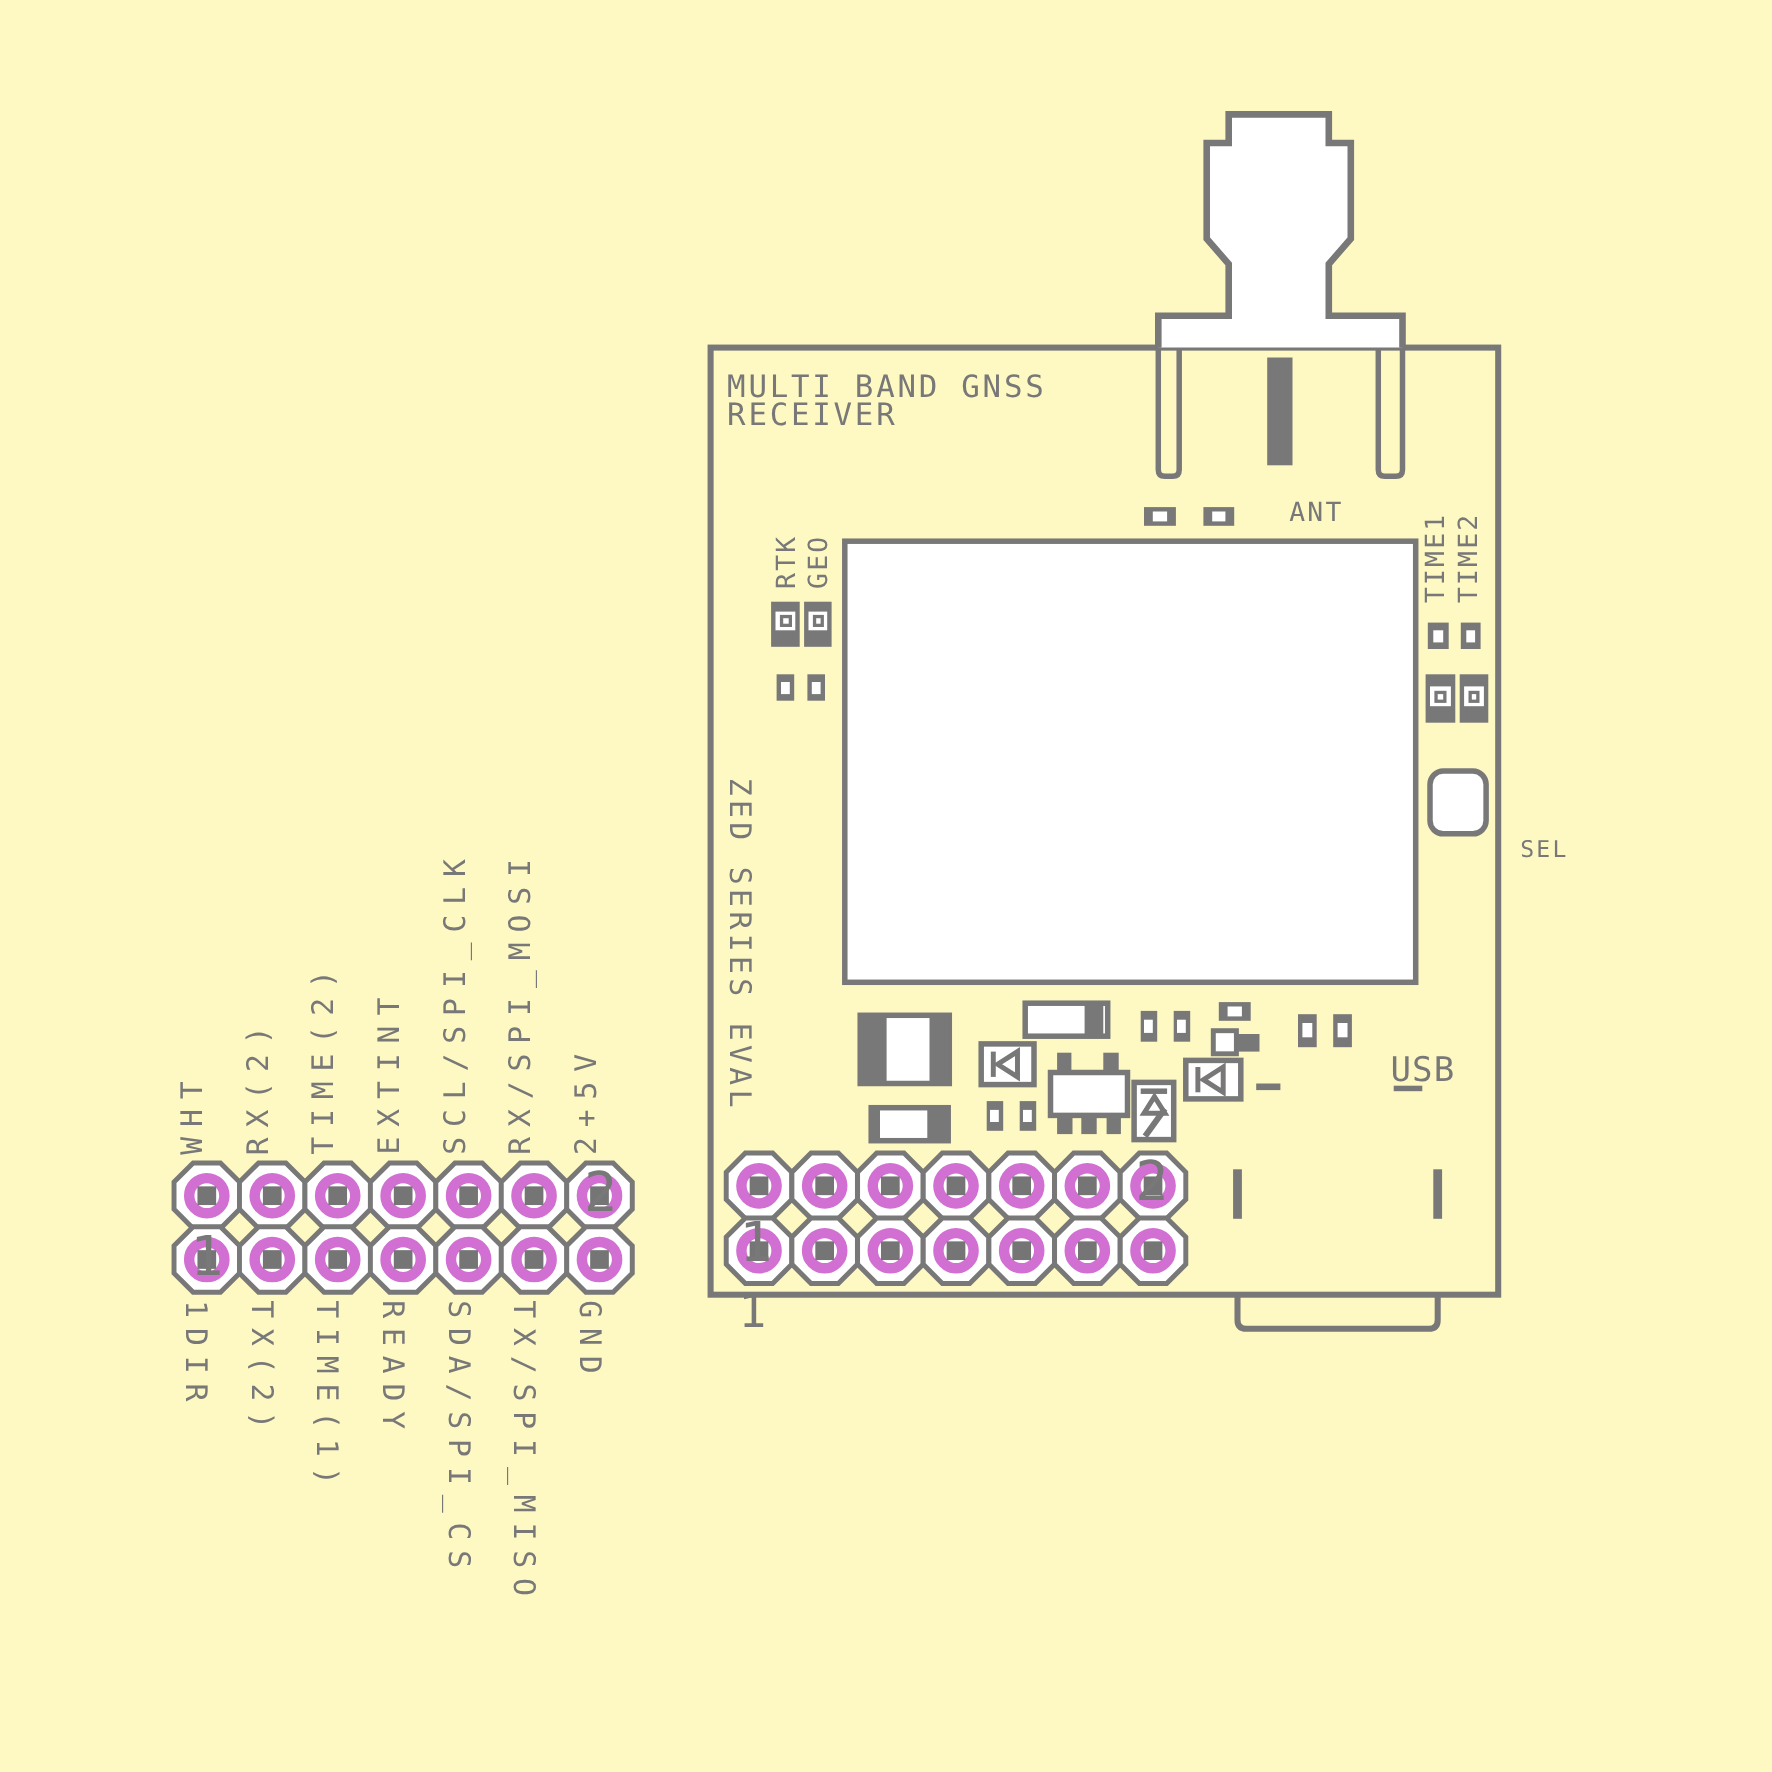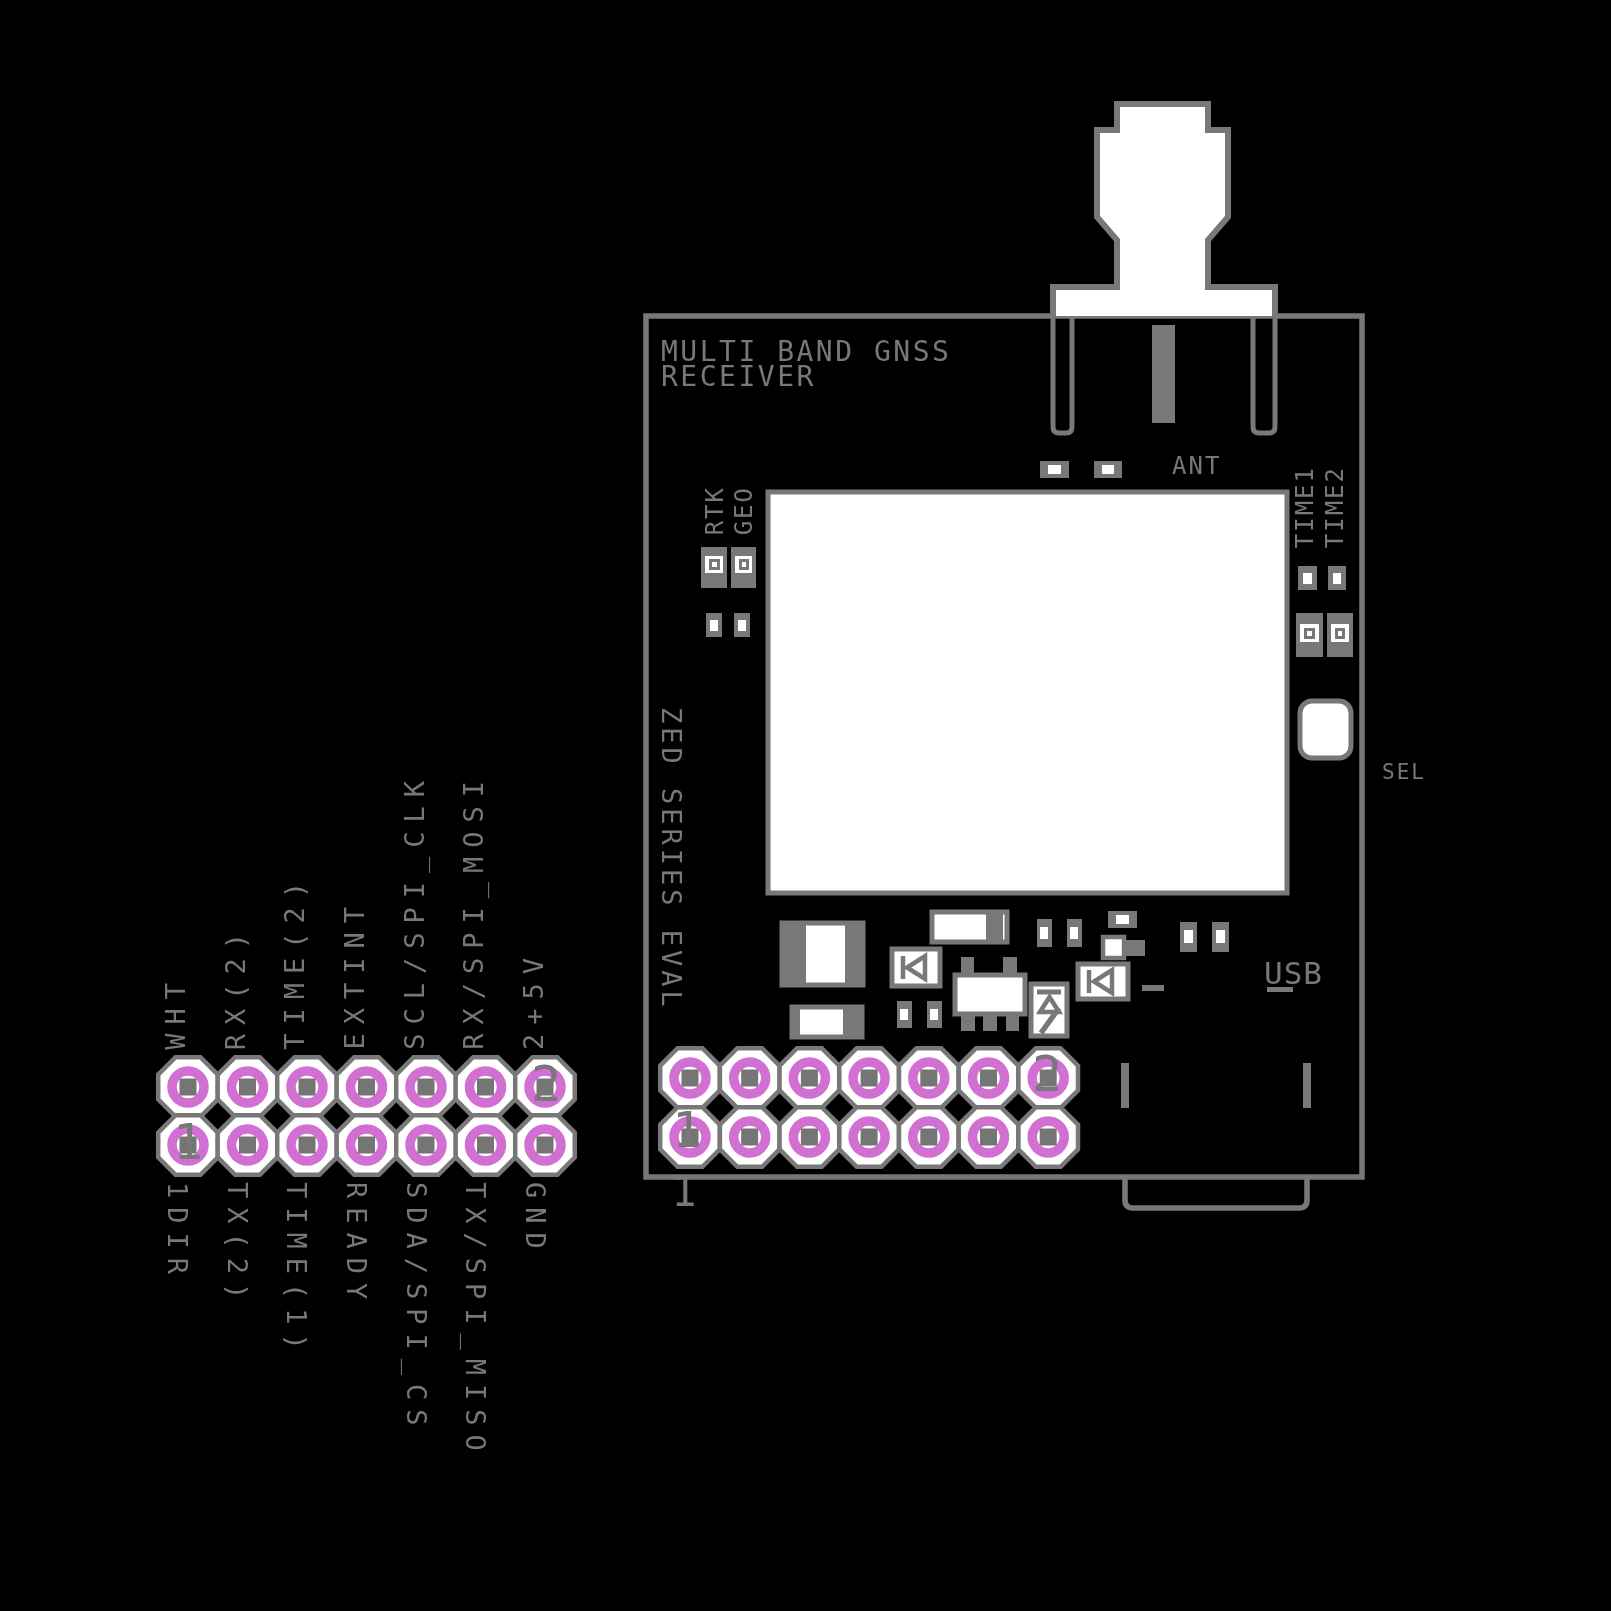--- a/index.html
+++ b/index.html
@@ -1,16 +1,16 @@
 <!DOCTYPE html>
 <html><head>
 <meta charset="utf-8">
 <style>
   html,body{margin:0;padding:0;background:#fff;}
-  .stage{position:relative;width:1611px;height:1611px;background:#000000;overflow:hidden;
+  .stage{position:relative;width:1611px;height:1611px;background:#fef9c3;overflow:hidden;
          font-family:"DejaVu Sans Mono","Liberation Mono",monospace;color:#787878;}
   .art{position:absolute;left:0;top:0;}
   .t{position:absolute;color:#787878;white-space:pre;line-height:1.05;}
   .vup{writing-mode:vertical-rl;transform:rotate(180deg);}
   .vdn{writing-mode:vertical-rl;}
   .title{font-size:28px;letter-spacing:2.5px;}
   .antl{font-size:24px;letter-spacing:2px;}
   .ledl{font-size:24px;letter-spacing:2px;}
   .sell{font-size:21px;letter-spacing:2px;width:56px;text-align:center;}
   .usbl{font-size:31px;letter-spacing:1px;}

